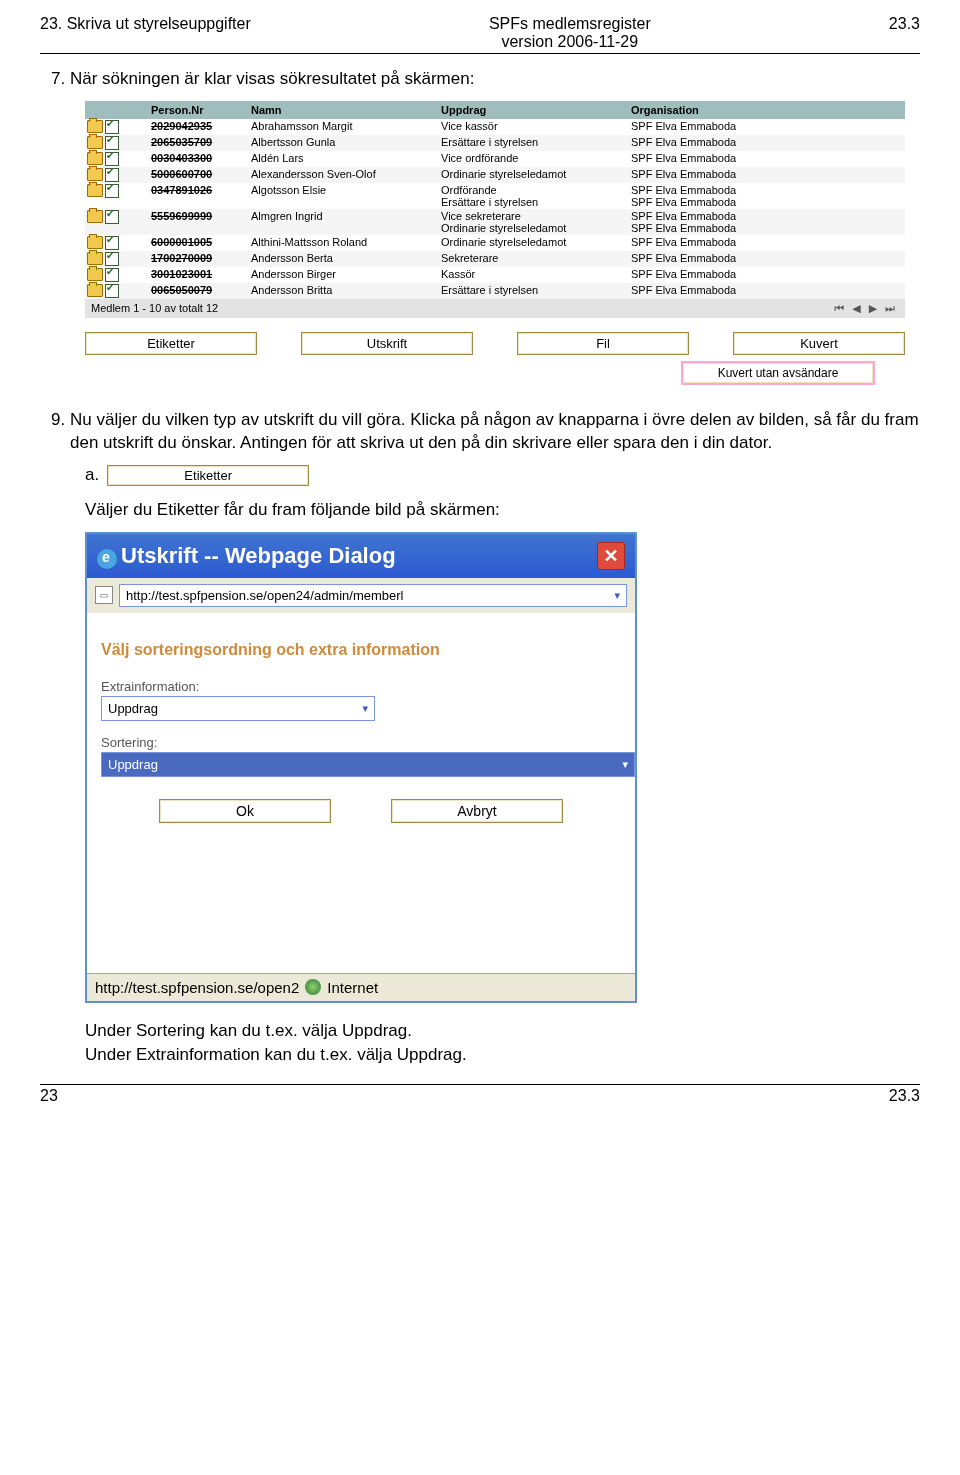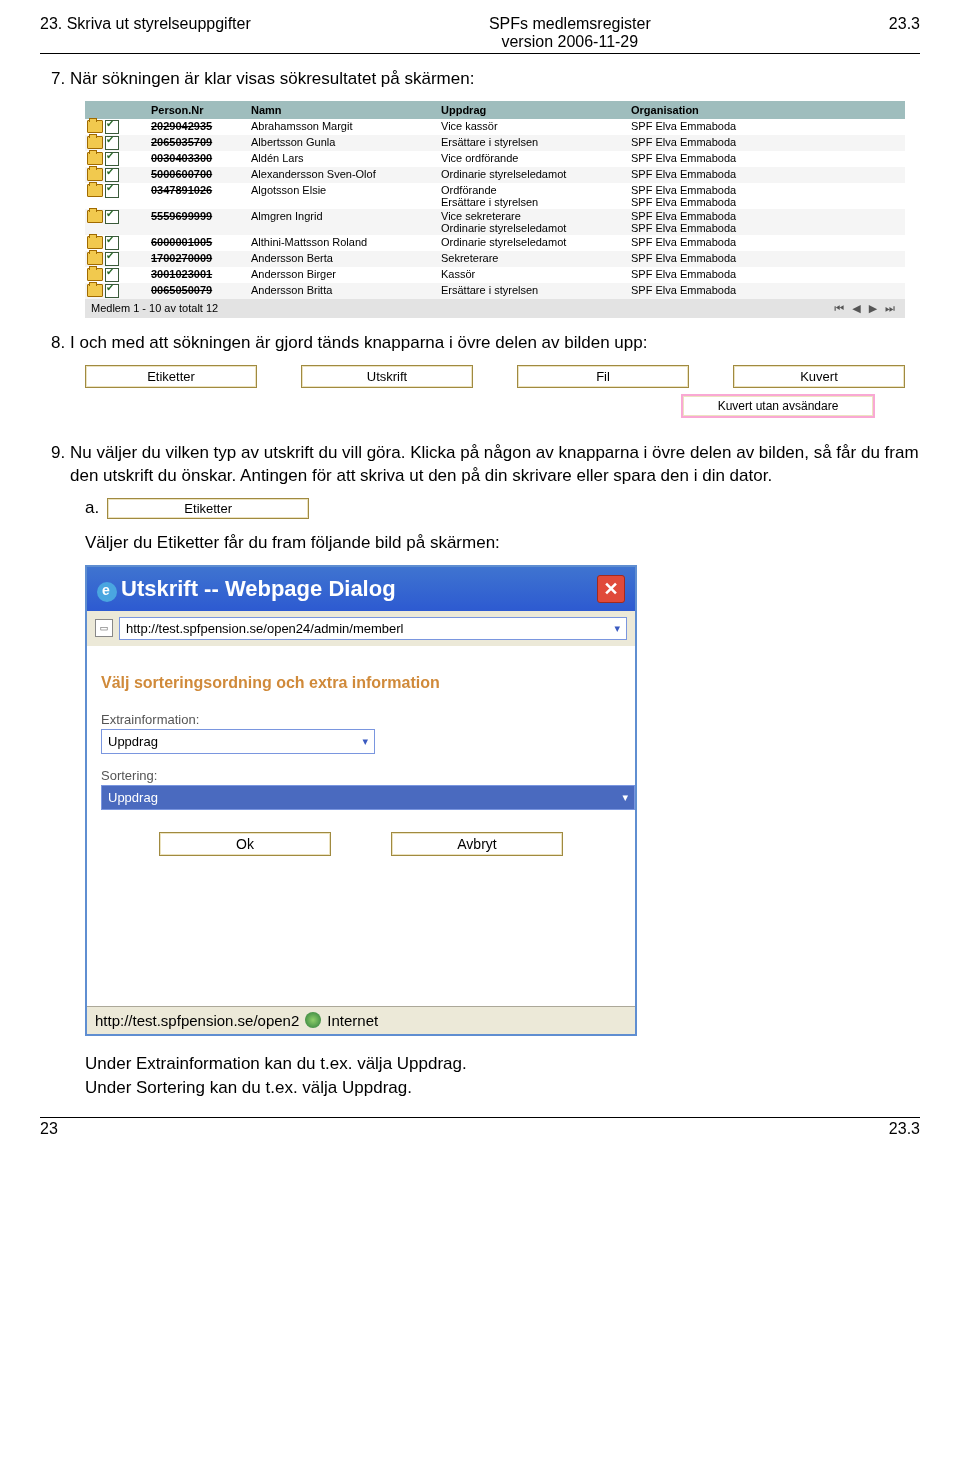--- a/index.html
+++ b/index.html
@@ -224,23 +224,20 @@
             <div>SPF Elva Emmaboda</div>
           </div>
         </div>
       </div>
   <div class="tbl-foot">
     <span>Medlem 1 - 10 av totalt 12</span>
     <span class="pager"><span>⏮</span><span>◀</span><span>▶</span><span>⏭</span></span>
   </div>
 </div>
 
-<ol class="main" start="8">
-  <li>I och med att sökningen är gjord tänds knapparna i övre delen av bilden upp:</li>
-</ol>
 
 <div class="btn-row">
   <div class="btn">Etiketter</div>
   <div class="btn">Utskrift</div>
   <div class="btn">Fil</div>
   <div class="btn">Kuvert</div>
 </div>
 <div class="btn-kuvert2-wrap">
   <div class="btn-kuvert2">Kuvert utan avsändare</div>
 </div>
@@ -289,22 +286,22 @@
     <div class="blank"></div>
   </div>
   <div class="status">
     <span>http://test.spfpension.se/open2</span>
     <span class="globe"></span>
     <span>Internet</span>
   </div>
 </div>
 
 <div class="under-p">
+  <div>Under Sortering kan du t.ex. välja Uppdrag.</div>
   <div>Under Extrainformation kan du t.ex. välja Uppdrag.</div>
-  <div>Under Sortering kan du t.ex. välja Uppdrag.</div>
 </div>
 
 <div class="ftr">
   <span>23</span>
   <span>23.3</span>
 </div>
 
 </div>
 
 </body></html>

